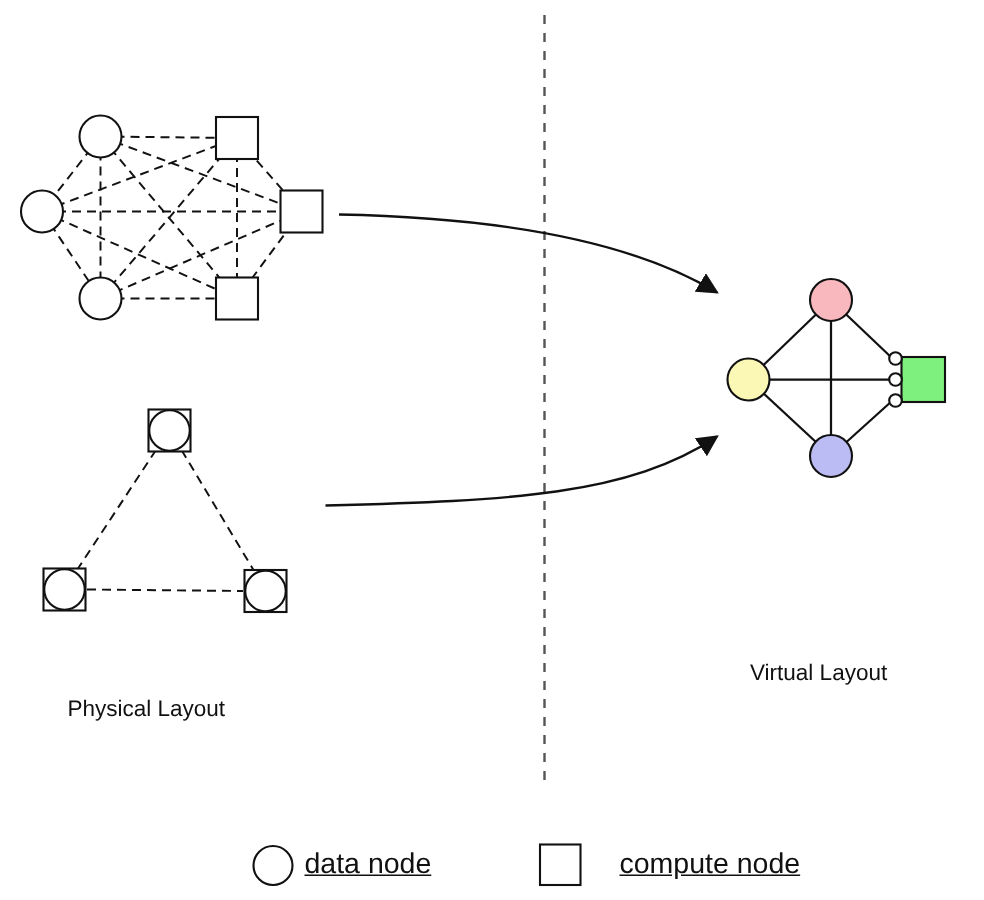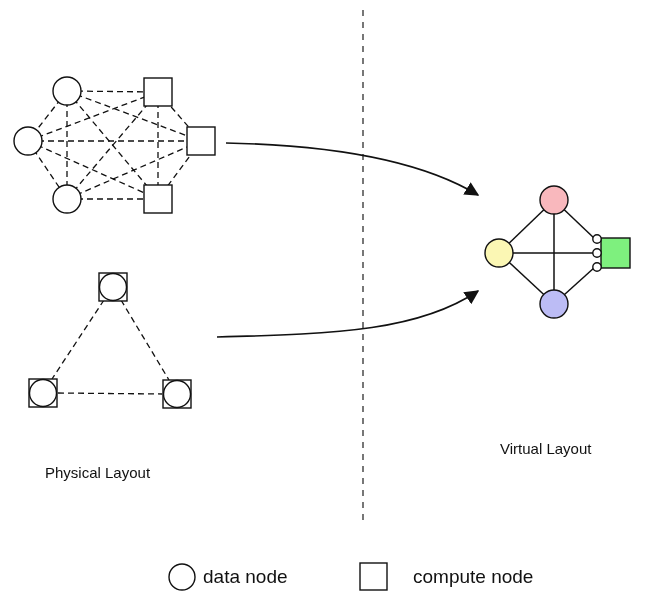--- a/index.html
+++ b/index.html
@@ -1,19 +1,19 @@
 <!DOCTYPE html>
 <html><head>
 <meta charset="utf-8">
 <style>
   html, body { margin: 0; padding: 0; background: #ffffff; }
   body { width: 656px; height: 600px; position: relative; overflow: hidden; font-family: "Liberation Sans", sans-serif; }
   svg { position: absolute; left: 0; top: 0; }
   .lbl { position: absolute; font-size: 15px; color: #111; white-space: nowrap; }
-  .legend-text { position: absolute; font-size: 19px; color: #111; white-space: nowrap; }
+  .legend-text { position: absolute; font-size: 19px; color: #111; white-space: nowrap; text-decoration: underline; }
 </style>
 </head>
 <body>
 
 <svg width="656" height="600" viewBox="0 0 656 600">
   <defs>
     <marker id="arrowhead" viewBox="0 0 10 10" refX="9" refY="5" markerWidth="9" markerHeight="9" orient="auto-start-reverse">
       <path d="M0,0 L10,5 L0,10 z" fill="#111"></path>
     </marker>
   </defs>

